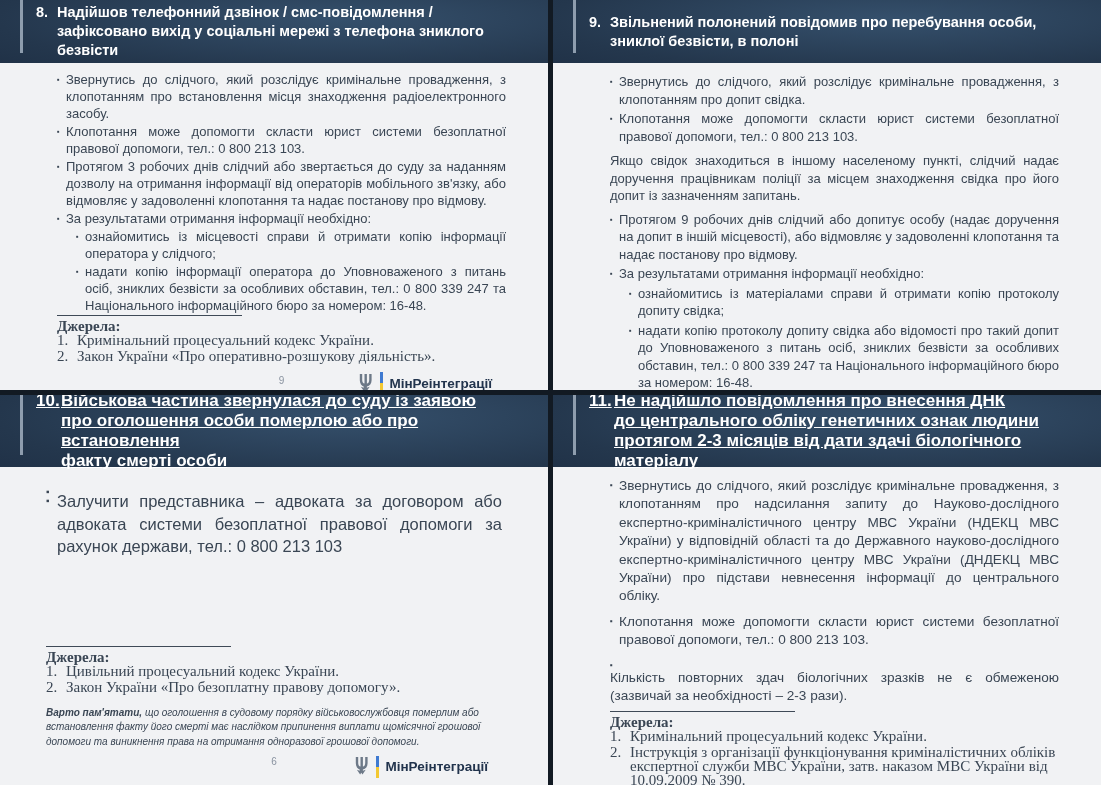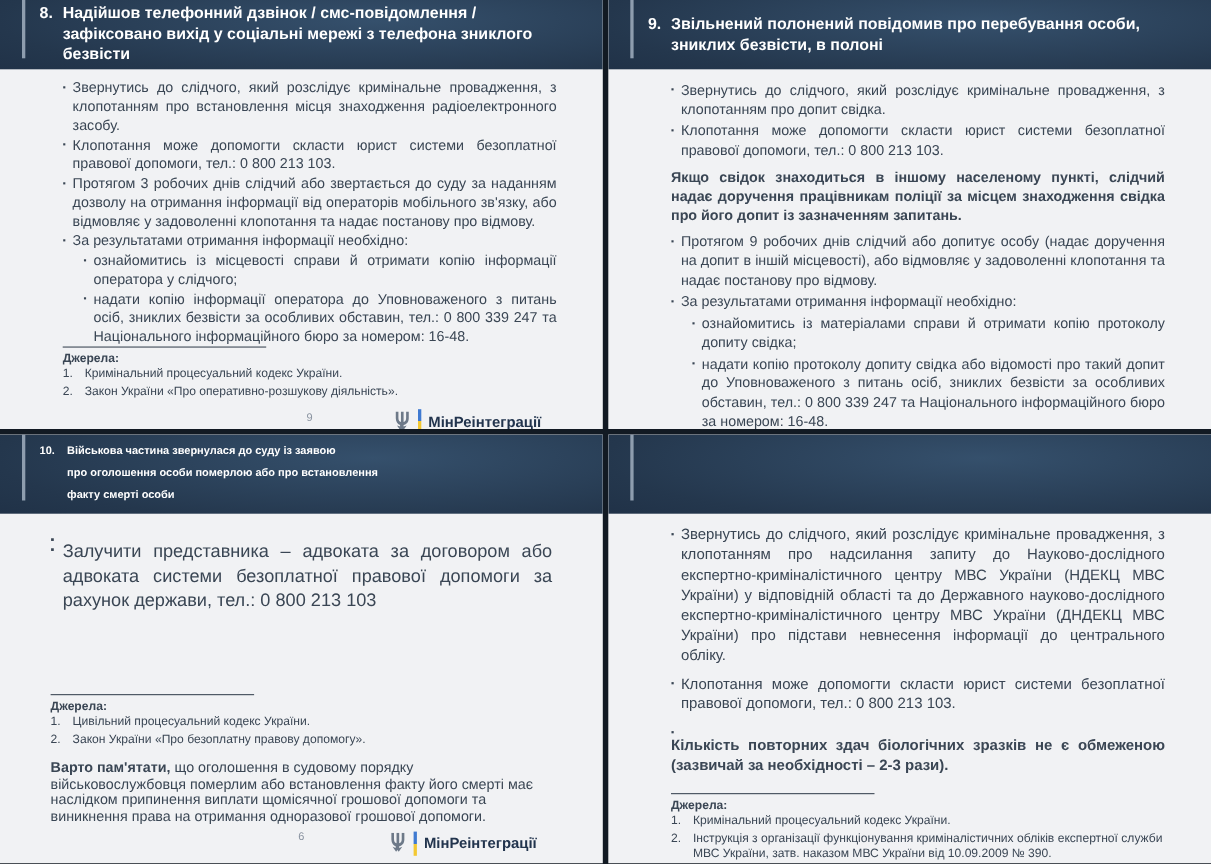--- a/index.html
+++ b/index.html
@@ -11,44 +11,44 @@
   html,body{margin:0;padding:0;}
   body{width:1101px;height:785px;background:var(--frame);font-family:"Liberation Sans",sans-serif;}
   .deck{display:grid;grid-template-columns:548px 548px;grid-template-rows:390px 390px;gap:5px;width:1101px;height:785px;}
   .slide{background:var(--body-bg);display:flex;flex-direction:column;overflow:hidden;}
   .hdr{position:relative;flex:0 0 auto;display:flex;align-items:center;padding:0 16px 0 36px;
        background:radial-gradient(ellipse 130% 170% at 62% 30%,var(--hdr-light) 0%,var(--hdr-mid) 48%,var(--hdr-dark) 100%);}
   .h-top{height:63px;} .h-bot{height:72px;}
   .accent{position:absolute;left:20px;top:0;width:3px;height:84%;background:var(--accent-bar);}
   .ttl-row{display:flex;color:#fff;font-weight:bold;}
   .h-top .ttl-row{font-size:14.5px;line-height:19px;}
-  .h-bot .ttl-row{font-size:10px;line-height:20px;}
+  .h-bot .ttl-row{font-size:17px;line-height:20px;text-decoration:underline;}
   .t-num{flex:0 0 21px;}
   .h-bot .t-num{flex:0 0 25px;}
   .t-lines{white-space:pre-line;}
   .bod{flex:1 1 auto;display:flex;flex-direction:column;color:var(--text);padding:8px 42px 0 57px;}
   .s0 .bod{font-size:13px;line-height:17px;}
   .s1 .bod{font-size:13px;line-height:17.5px;padding-top:10px;}
   .s2 .bod{font-size:16.5px;line-height:22.5px;padding:14px 46px 0 46px;}
   .s3 .bod{font-size:13.6px;line-height:18.4px;padding-top:10px;}
   .bullet{position:relative;padding-left:9px;text-align:justify;text-align-last:left;margin-bottom:1px;}
   .bullet .mk{position:absolute;left:0;top:0;font-size:0.6em;}
   .sub{margin-left:19px;}
   .s1 .bullet{margin-bottom:2px;}
   .s2 .bullet{margin-bottom:9px;padding-left:11px;}
   .s3 .bullet{margin-bottom:7px;}
-  .para{text-align:justify;text-align-last:left;margin:5px 0 6px 0;font-weight:bold;}
+  .para{text-align:justify;text-align-last:left;margin:5px 0 6px 0;}
   .spacer{flex:1 1 auto;}
-  .srcs{font-size:11px;line-height:14px;color:var(--text);}
+  .srcs{font-size:15px;line-height:14px;color:var(--text);font-family:Liberation Serif, serif;}
   .rule{width:185px;border-top:1px solid #3f4a57;margin-bottom:3px;}
   .src-label{font-weight:bold;}
   .src-row{display:flex;margin-bottom:2px;}
   .src-num{flex:0 0 20px;}
   .src-txt{flex:1;}
-  .note{font-size:13px;line-height:14.5px;margin-top:10px;color:var(--text);}
+  .note{font-size:10px;line-height:14.5px;margin-top:10px;color:var(--text);font-style:italic;}
   .note b{font-weight:bold;}
   .ftr{flex:0 0 36px;position:relative;}
   .pg{position:absolute;left:0;right:0;bottom:12px;text-align:center;font-size:10px;color:var(--page-num);}
   .logo{position:absolute;right:14px;bottom:7px;display:flex;align-items:center;gap:6px;margin-top:46px;}
   .logo svg{display:block;}
   .bar{width:3px;height:22px;background:linear-gradient(to bottom,var(--logo-blue) 0 50%,var(--logo-yellow) 50% 100%);}
   .lt{font-size:13.5px;font-weight:600;color:var(--logo-text);}
 </style>
 </head>
 <body>
@@ -97,21 +97,21 @@
       </div>
     </div>
   </section>
 
   <section class="slide s1">
     <header class="hdr h-top">
       <span class="accent"></span>
       <div class="ttl-row">
         <span class="t-num">9.</span>
         <span class="t-lines">Звільнений полонений повідомив про перебування особи,
-зниклих безвісти, в полоні</span>
+зниклої безвісти, в полоні</span>
       </div>
     </header>
     <div class="bod">
       <div class="bullet"><span class="mk">▪</span><span>Звернутись до слідчого, який розслідує кримінальне провадження, з клопотанням про допит свідка.</span></div>
       <div class="bullet"><span class="mk">▪</span><span>Клопотання може допомогти скласти юрист системи безоплатної правової допомоги, тел.: 0 800 213 103.</span></div>
       <div class="para">Якщо свідок знаходиться в іншому населеному пункті, слідчий надає доручення працівникам поліції за місцем знаходження свідка про його допит із зазначенням запитань.</div>
       <div class="bullet"><span class="mk">▪</span><span>Протягом 9 робочих днів слідчий або допитує особу (надає доручення на допит в іншій місцевості), або відмовляє у задоволенні клопотання та надає постанову про відмову.</span></div>
       <div class="bullet"><span class="mk">▪</span><span>За результатами отримання інформації необхідно:</span></div>
       <div class="bullet sub"><span class="mk">▪</span><span>ознайомитись із матеріалами справи й отримати копію протоколу допиту свідка;</span></div>
       <div class="bullet sub"><span class="mk">▪</span><span>надати копію протоколу допиту свідка або відомості про такий допит до Уповноваженого з питань осіб, зниклих безвісти за особливих обставин, тел.: 0 800 339 247 та Національного інформаційного бюро за номером: 16-48.</span></div>
@@ -156,20 +156,26 @@
           <span class="bar"></span>
           <span class="lt">МінРеінтеграції</span>
         </span>
       </div>
     </div>
   </section>
 
   <section class="slide s3">
     <header class="hdr h-bot">
       <span class="accent"></span>
+      <div class="ttl-row">
+        <span class="t-num">11.</span>
+        <span class="t-lines">Не надійшло повідомлення про внесення ДНК
+до центрального обліку генетичних ознак людини
+протягом 2-3 місяців від дати здачі біологічного матеріалу</span>
+      </div>
     </header>
     <div class="bod">
       <div class="bullet"><span class="mk">▪</span><span>Звернутись до слідчого, який розслідує кримінальне провадження, з клопотанням про надсилання запиту до Науково-дослідного експертно-криміналістичного центру МВС України (НДЕКЦ МВС України) у відповідній області та до Державного науково-дослідного експертно-криміналістичного центру МВС України (ДНДЕКЦ МВС України) про підстави невнесення інформації до центрального обліку.</span></div>
       <div class="bullet"><span class="mk">▪</span><span>Клопотання може допомогти скласти юрист системи безоплатної правової допомоги, тел.: 0 800 213 103.</span></div>
       <div class="bullet"><span class="mk">▪</span></div>
       <div class="para">Кількість повторних здач біологічних зразків не є обмеженою (зазвичай за необхідності – 2-3 рази).</div>
       <div class="spacer"></div>
       <div class="srcs">
         <div class="rule"></div>
         <div class="src-label">Джерела:</div>

